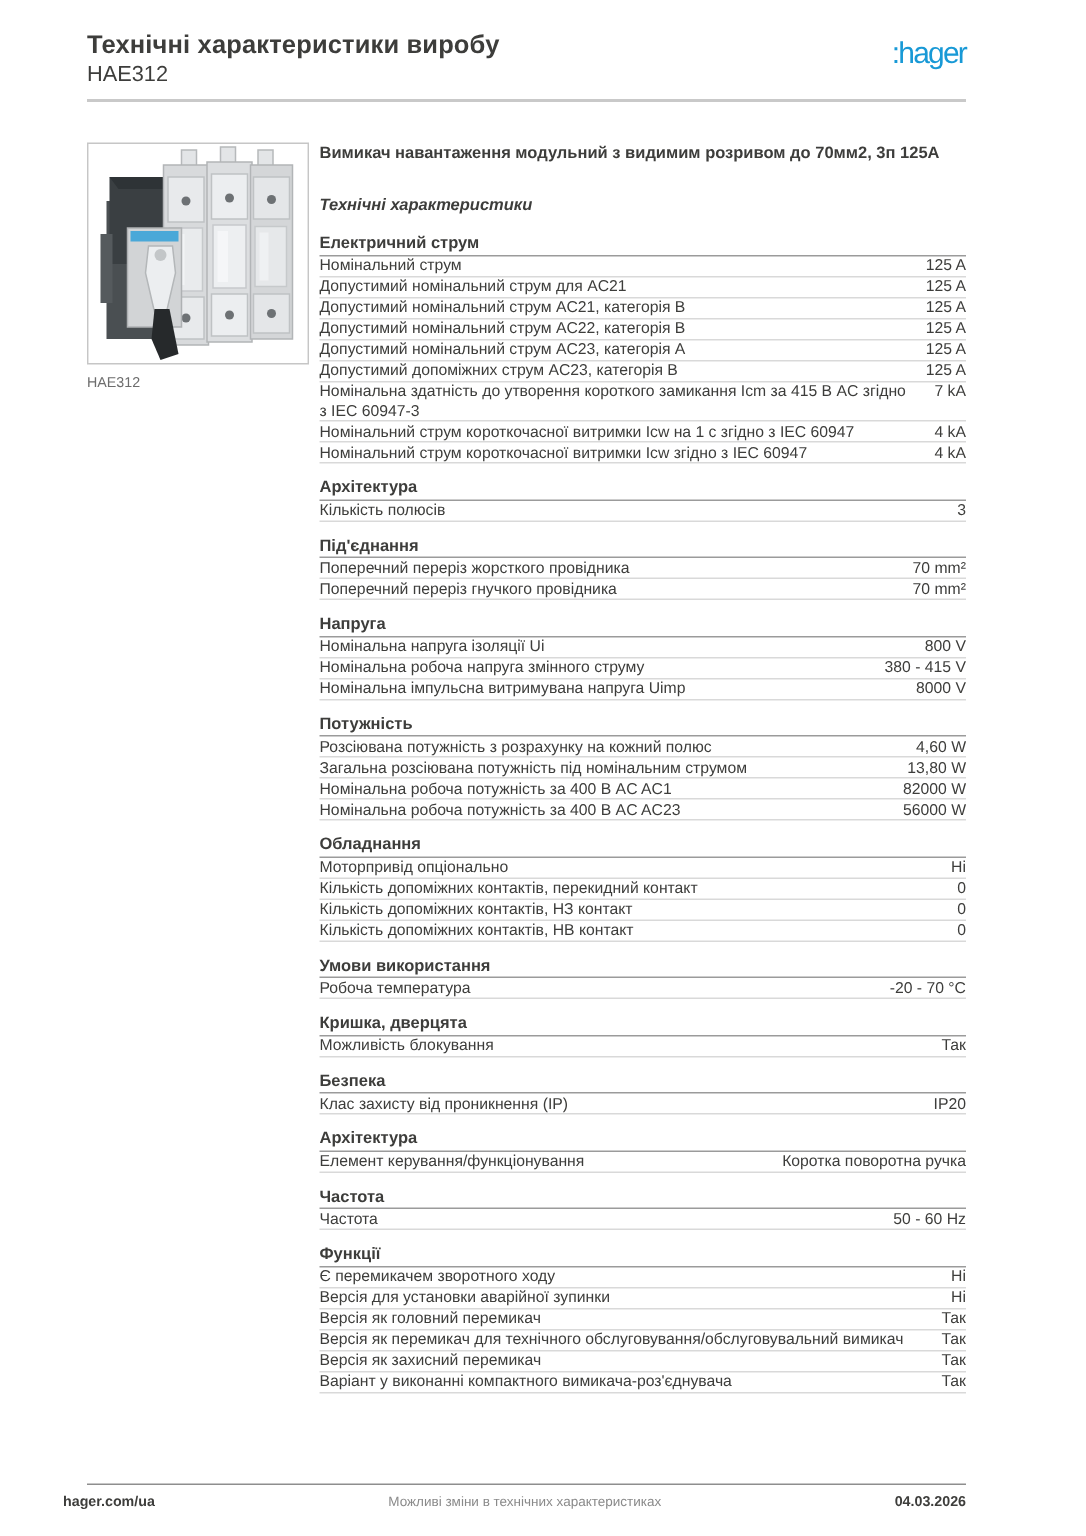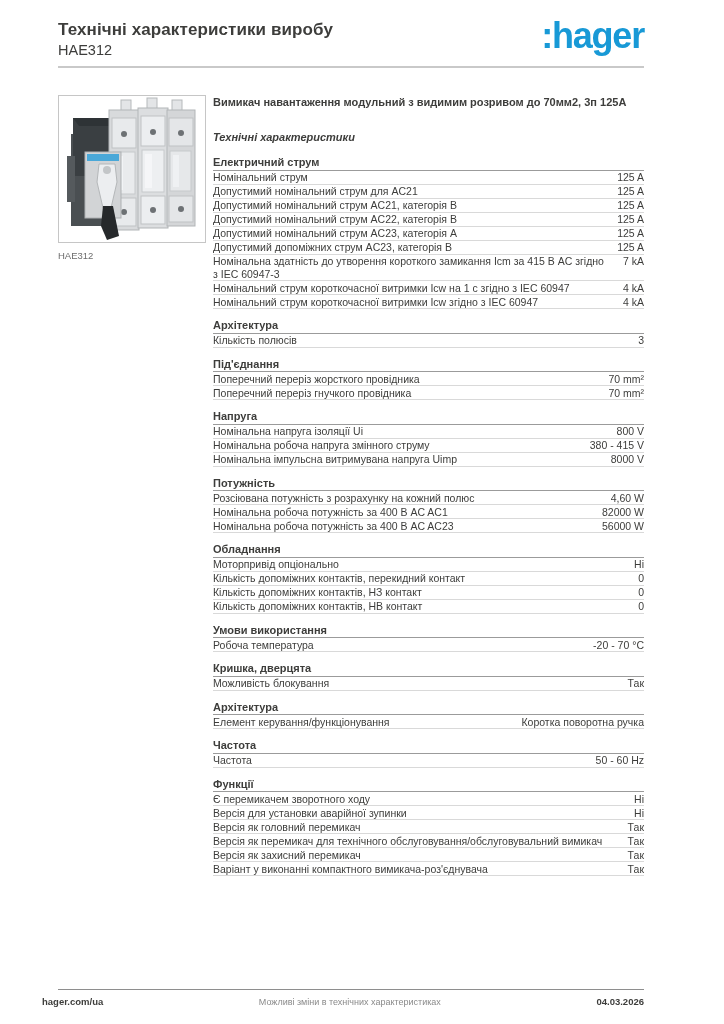--- a/index.html
+++ b/index.html
@@ -12,21 +12,21 @@
   }
   *{margin:0;padding:0;box-sizing:border-box;}
   html,body{background:#ffffff;}
   body{font-family:"Liberation Sans","DejaVu Sans",sans-serif;color:var(--text);}
   .page{position:relative;width:656px;height:1024px;background:#fff;overflow:hidden;border-radius:11px;}
 
   
   .header{position:absolute;left:58px;top:19px;right:12px;}
   .page-title{font-size:17px;font-weight:bold;line-height:21px;letter-spacing:.1px;}
   .product-code{font-size:14.5px;line-height:19px;margin-top:1px;}
-  .logo{position:absolute;right:0;top:0;font-size:36px;font-weight:bold;color:var(--brand);letter-spacing:-1.2px;line-height:34px;}
+  .logo{position:absolute;right:0;top:0;font-size:20px;font-weight:normal;color:var(--brand);letter-spacing:-1.2px;line-height:34px;}
   .header-rule{position:absolute;left:58px;right:12px;top:66px;height:0;border-top:2px solid var(--rule);}
 
   
   .left-col{position:absolute;left:58px;top:95px;width:148px;}
   .image-box{width:148px;height:148px;border:1px solid #c6c6c6;background:#fff;overflow:hidden;}
   .image-caption{margin-top:7px;font-size:9.5px;color:#6d6d6d;}
 
   
   .content{position:absolute;left:213px;top:95px;right:12px;}
   .description{font-size:11px;font-weight:bold;line-height:14px;}
@@ -188,20 +188,24 @@
             <div class="row-value">8000 V</div>
           </div>
         </div>
         <div class="section">
           <div class="section-title">Потужність</div>
           <div class="row">
             <div class="row-label">Розсіювана потужність з розрахунку на кожний полюс</div>
             <div class="row-value">4,60 W</div>
           </div>
           <div class="row">
+            <div class="row-label">Загальна розсіювана потужність під номінальним струмом</div>
+            <div class="row-value">13,80 W</div>
+          </div>
+          <div class="row">
             <div class="row-label">Номінальна робоча потужність за 400 В AC AC1</div>
             <div class="row-value">82000 W</div>
           </div>
           <div class="row">
             <div class="row-label">Номінальна робоча потужність за 400 В AC AC23</div>
             <div class="row-value">56000 W</div>
           </div>
         </div>
         <div class="section">
           <div class="section-title">Обладнання</div>
@@ -227,20 +231,27 @@
           <div class="row">
             <div class="row-label">Робоча температура</div>
             <div class="row-value">-20 - 70 °C</div>
           </div>
         </div>
         <div class="section">
           <div class="section-title">Кришка, дверцята</div>
           <div class="row">
             <div class="row-label">Можливість блокування</div>
             <div class="row-value">Так</div>
+          </div>
+        </div>
+        <div class="section">
+          <div class="section-title">Безпека</div>
+          <div class="row">
+            <div class="row-label">Клас захисту від проникнення (IP)</div>
+            <div class="row-value">IP20</div>
           </div>
         </div>
         <div class="section">
           <div class="section-title">Архітектура</div>
           <div class="row">
             <div class="row-label">Елемент керування/функціонування</div>
             <div class="row-value">Коротка поворотна ручка</div>
           </div>
         </div>
         <div class="section">

